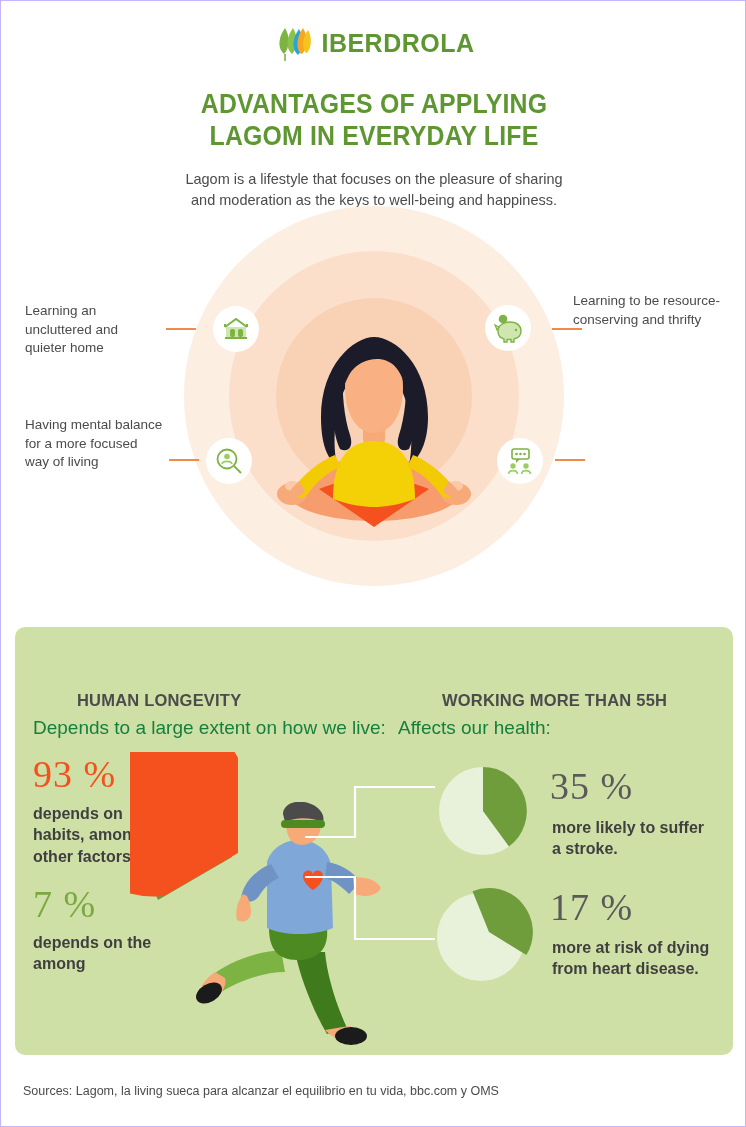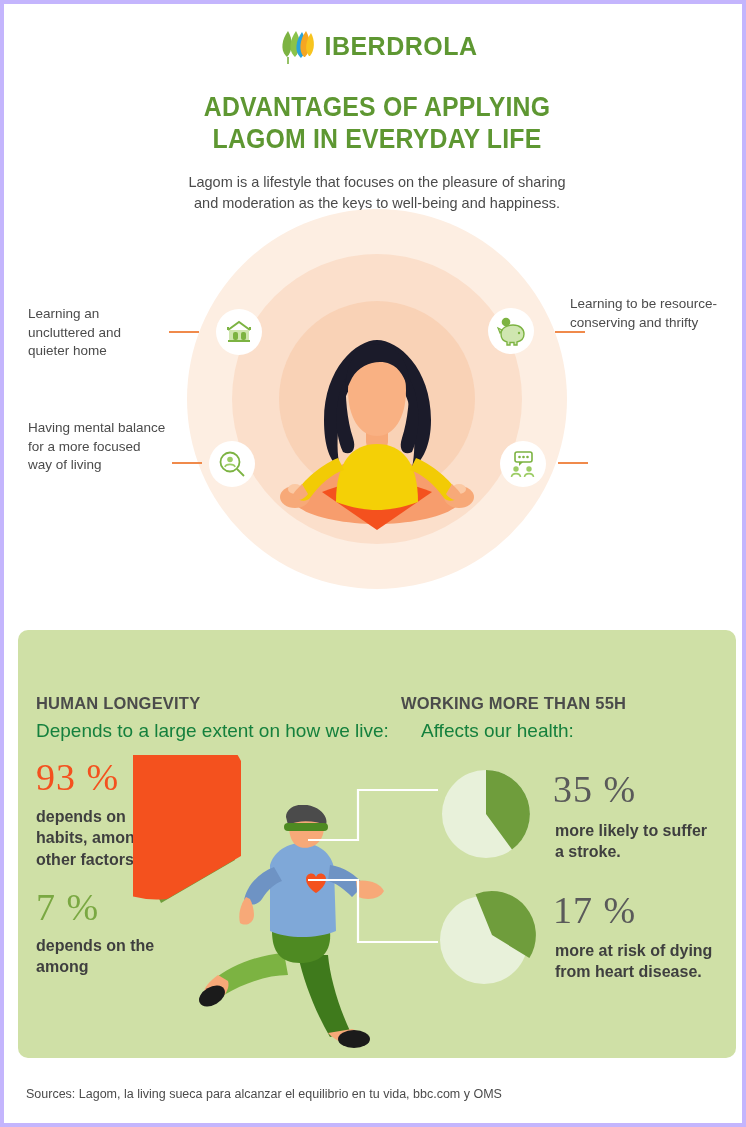--- a/index.html
+++ b/index.html
@@ -4,21 +4,21 @@
 <style>
   html,body{margin:0;padding:0;}
   body{
     width:746px;height:1127px;
     background:#ffffff;
     font-family:"Liberation Sans", sans-serif;
     color:#4a4a4a;
     overflow:hidden;
     position:relative;
   }
-  .page{position:relative;width:746px;height:1127px;border:4px solid #c4b5fd;box-sizing:border-box;}
+  .page{position:relative;width:746px;height:1127px;border:1px solid #c4b5fd;box-sizing:border-box;}
 
   
   .logo-wrap{position:absolute;left:0;top:22px;width:746px;display:flex;justify-content:center;align-items:center;gap:8px;}
   .logo-mark{width:40px;height:40px;display:block;}
   .logo-text{font-size:25px;font-weight:bold;letter-spacing:.5px;color:#5e9732;font-family:"Liberation Sans",sans-serif;}
 
   
   .title{position:absolute;left:0;top:88px;width:746px;text-align:center;
     color:#5e9732;font-size:27px;font-weight:bold;line-height:1.18;
     letter-spacing:.2px;font-family:"Liberation Sans Narrow","Liberation Sans",sans-serif;
@@ -41,21 +41,21 @@
   .callout.left{text-align:left;}
   .callout.right{text-align:left;}
   .dash{position:absolute;height:2px;background:#f08a4b;width:30px;}
   .badge{position:absolute;width:46px;height:46px;border-radius:50%;background:#ffffff;
     display:flex;align-items:center;justify-content:center;}
 
   
   .panel{position:absolute;left:14px;top:626px;width:718px;height:428px;
     background:#cfe0a6;border-radius:10px;overflow:hidden;}
   .sec-title{position:absolute;font-size:16.5px;font-weight:bold;color:#4b4b4b;letter-spacing:.2px;
-    font-family:"Liberation Sans Narrow","Liberation Sans",sans-serif;}
+    font-family:"Liberation Sans Narrow","Liberation Sans",sans-serif;margin-left:44px;}
   .sec-sub{position:absolute;font-size:19px;color:#15803d;}
 
   .bignum{position:absolute;font-size:38px;line-height:1;font-weight:300;
     font-family:Liberation Serif, serif;letter-spacing:1px;}
   .bignum.orange{color:#f4511e;}
   .bignum.green{color:#7aa842;}
   .bignum.grey{color:#5a5a5a;}
   .numcap{position:absolute;font-size:16px;line-height:1.33;color:#3f3f3f;font-weight:bold;}
 
   .sources{position:absolute;left:22px;top:1083px;font-size:12.5px;color:#4b4b4b;}
@@ -212,21 +212,21 @@
 
       <path d="M142 60 C156 62 168 70 176 80 L164 92 C156 84 148 78 140 76 Z" fill="#6e93c4"></path>
       <path d="M168 76 C180 74 192 78 196 86 C192 94 180 96 170 92 Z" fill="#f7a978"></path>
 
       <path d="M102 8 C102 0 116 -2 126 4 C136 10 138 22 134 32 C130 42 116 46 108 40 C100 34 100 18 102 8 Z" fill="#f7a978"></path>
       <path d="M98 12 C98 2 112 -4 126 2 C136 6 140 14 138 20 C128 16 112 14 100 20 Z" fill="#4b4b4b"></path>
       <rect x="96" y="18" width="44" height="8" rx="4" fill="#4e8a22"></rect>
     </svg>
 
     <div class="sec-title" style="left:383px;top:64px;">WORKING MORE THAN 55H</div>
-    <div class="sec-sub" style="left:403px;top:90px;">Affects our health:</div>
+    <div class="sec-sub" style="left:383px;top:90px;">Affects our health:</div>
 
     <svg style="position:absolute;left:420px;top:136px;" width="96" height="96" viewBox="0 0 96 96">
       <circle cx="48" cy="48" r="44" fill="#e8f1da"></circle>
       <path d="M48 48 L48 4 A44 44 0 0 1 74 83.4 Z" fill="#6f9d3c"></path>
     </svg>
     <div class="bignum grey" style="left:535px;top:140px;">35 %</div>
     <div class="numcap" style="left:537px;top:190px;width:160px;">more likely to suffer a stroke.</div>
 
     <svg style="position:absolute;left:418px;top:258px;" width="100" height="100" viewBox="0 0 100 100">
       <circle cx="48" cy="52" r="44" fill="#e8f1da"></circle>

